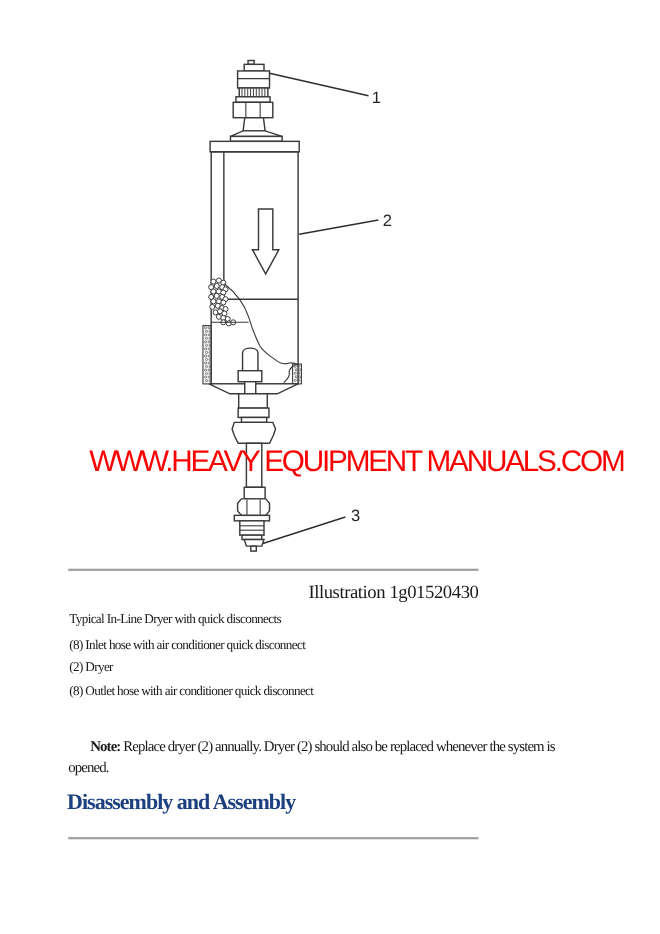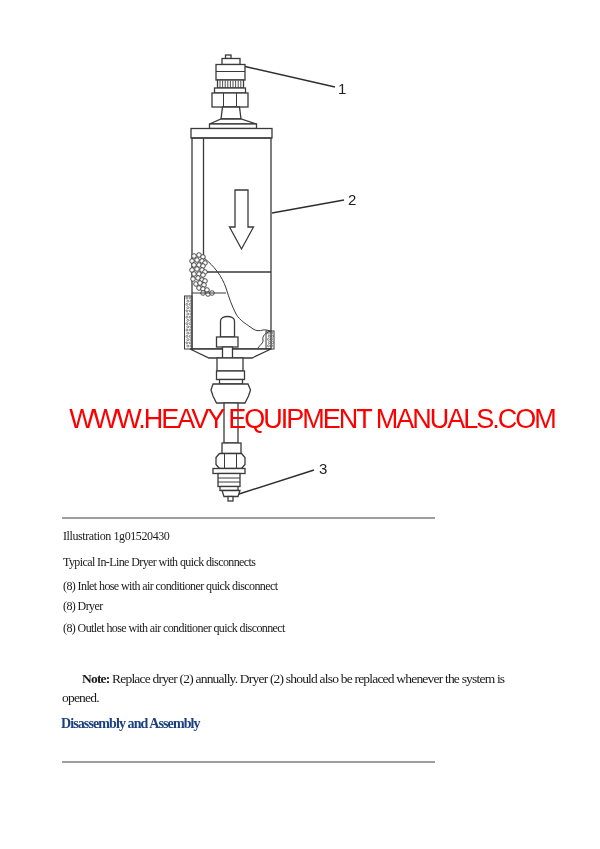--- a/index.html
+++ b/index.html
@@ -19,53 +19,53 @@
   .figure-svg .thin{stroke:#3a3a3a;stroke-width:1;fill:none;}
   .figure-svg .leader{stroke:#2e2e2e;stroke-width:1.4;fill:none;}
   .figure-svg text{
     font-family:"Liberation Sans", sans-serif;
     font-size:15px;fill:#222222;
   }
   #beads circle{fill:#ffffff;stroke:#3a3a3a;stroke-width:0.9;}
   #knurl-dots circle{fill:none;stroke:#555555;stroke-width:0.7;}
   #ridges line{stroke:#3a3a3a;stroke-width:0.9;}
   .watermark{
-    position:absolute;left:4px;top:404px;width:544px;height:30px;
+    position:absolute;left:16px;top:404px;width:544px;height:30px;
     line-height:30px;text-align:center;white-space:nowrap;
     font-family:"Liberation Sans", sans-serif;
     font-size:27px;letter-spacing:-2px;
     color:#fc0000;z-index:5;padding-left:36px;
   }
   .hrule{
     position:absolute;left:62px;width:373px;height:2px;
     background:#9e9e9e;
   }
   .rule-top{top:517px;}
   .rule-bottom{top:761px;}
   .caption-row{
     position:absolute;left:63px;top:529px;width:372px;
-    display:flex;justify-content:flex-start;
-    font-size:12px;letter-spacing:-0.4px;
+    display:flex;justify-content:flex-end;
+    font-size:17px;letter-spacing:-0.4px;
   }
   .cap-line{
     position:absolute;left:63px;
     font-size:12px;letter-spacing:-0.6px;white-space:nowrap;
   }
   .cap-title{top:555px;}
   .cap-item-0{top:579px;}
   .cap-item-1{top:599px;}
   .cap-item-2{top:621px;}
   .note-para{
     position:absolute;left:62px;top:655px;width:455px;
     font-size:13.5px;letter-spacing:-0.8px;line-height:19px;
   }
   .note-para .note-label{font-weight:bold;margin-left:20px;}
   .section-heading{
     position:absolute;left:61px;top:700px;
-    font-size:14px;font-weight:bold;letter-spacing:-0.9px;
+    font-size:20px;font-weight:bold;letter-spacing:-0.9px;
     color:#1b3f7f;line-height:24px;white-space:nowrap;
   }
 </style>
 </head>
 <body>
 
 <svg class="figure-svg" viewBox="120 45 260 465" xmlns="http://www.w3.org/2000/svg">
 
   <g>
     <rect class="fw" x="225.5" y="55" width="5.5" height="3.5"></rect>
@@ -229,20 +229,20 @@
 
 <div class="hrule rule-top"></div>
 
 <div class="caption-row">
   <span>Illustration 1</span>
   <span>g01520430</span>
 </div>
 
 <div class="cap-line cap-title">Typical In-Line Dryer with quick disconnects</div>
 <div class="cap-line cap-item-0">(8) Inlet hose with air conditioner quick disconnect</div>
-<div class="cap-line cap-item-1">(8) Dryer</div>
+<div class="cap-line cap-item-1">(2) Dryer</div>
 <div class="cap-line cap-item-2">(8) Outlet hose with air conditioner quick disconnect</div>
 
 <p class="note-para"><span class="note-label">Note:</span> <span>Replace dryer (2) annually. Dryer (2) should also be replaced whenever the system is opened.</span></p>
 
 <h2 class="section-heading">Disassembly and Assembly</h2>
 
 <div class="hrule rule-bottom"></div>
 
 </body></html>

